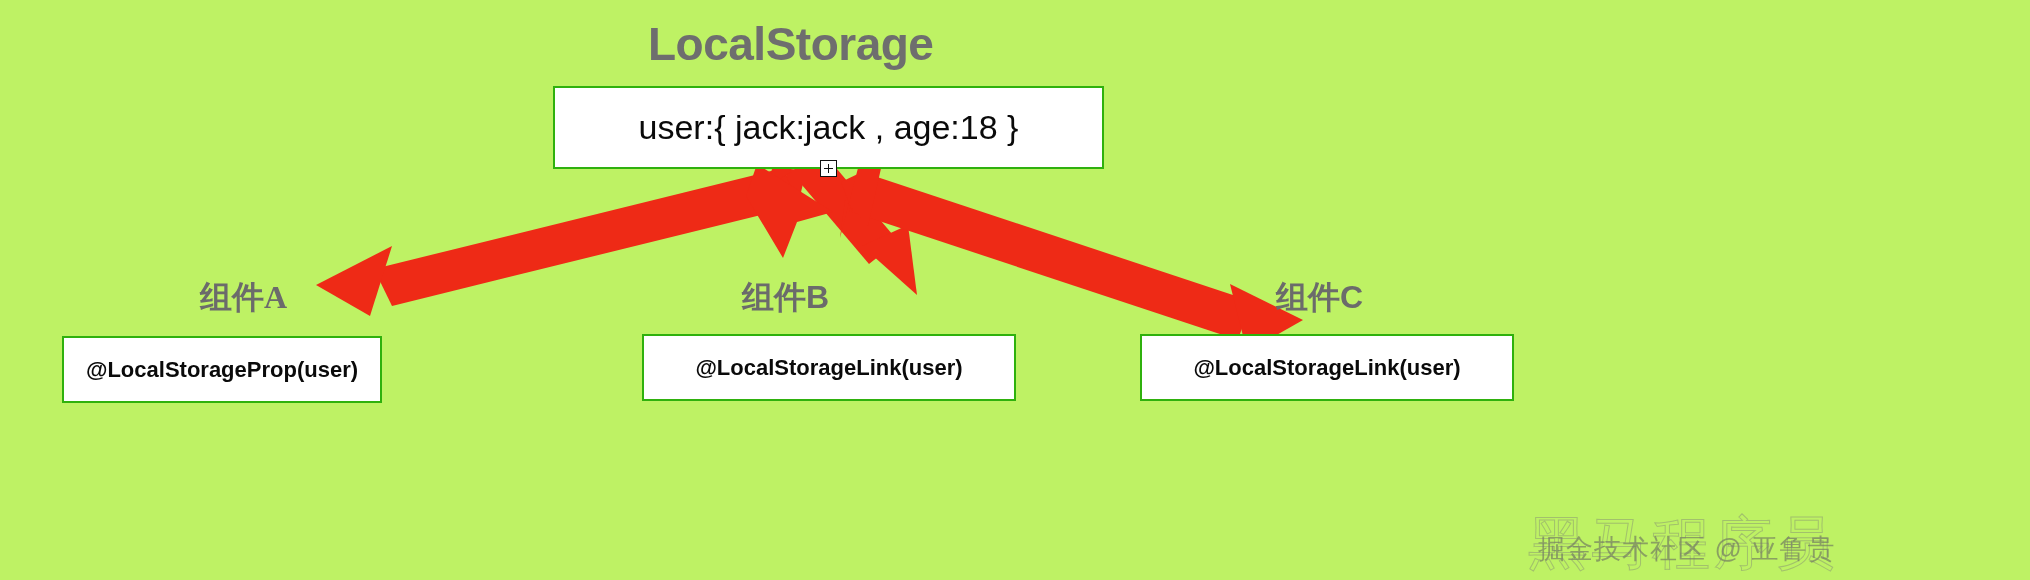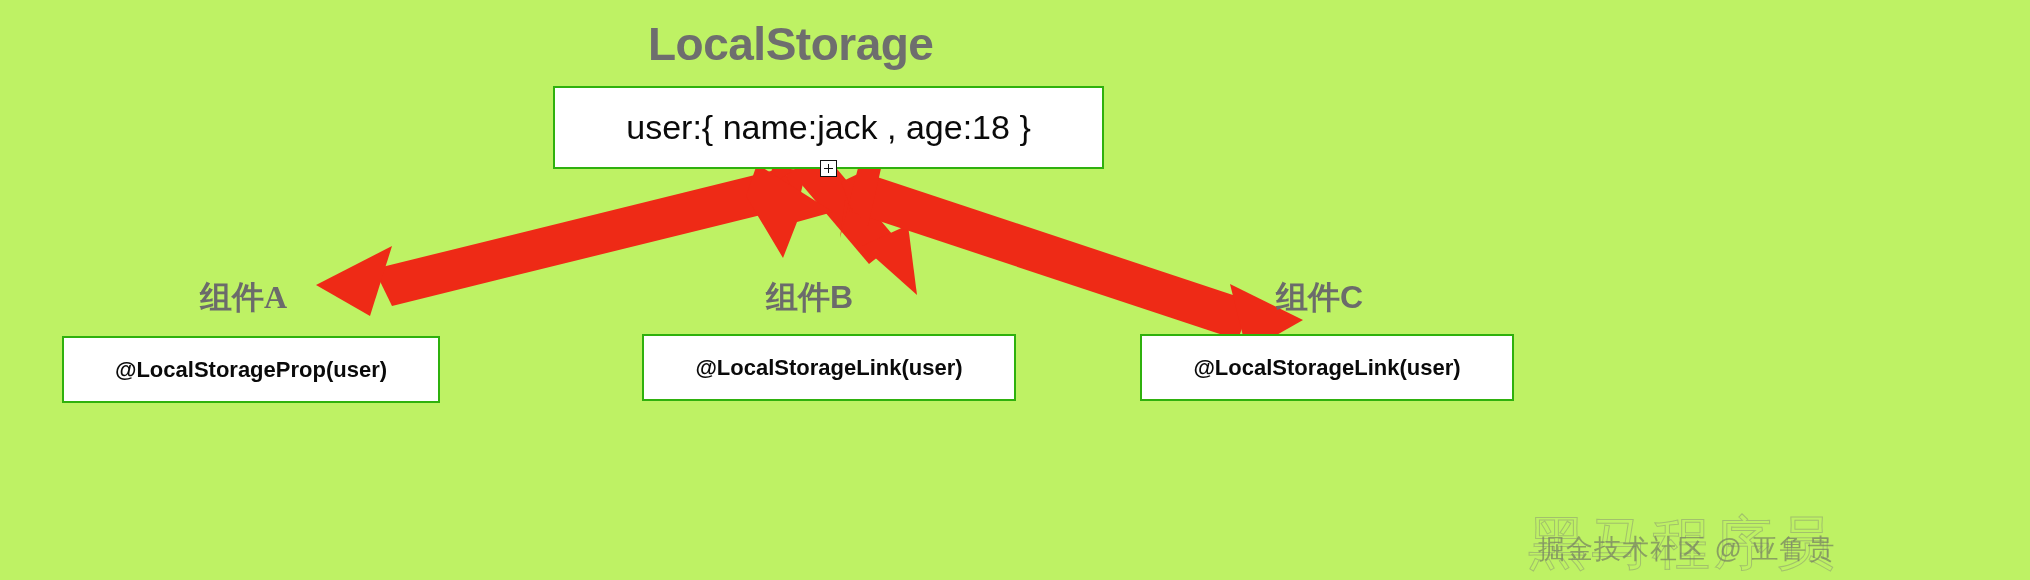--- a/index.html
+++ b/index.html
@@ -42,21 +42,21 @@
 
   .comp-title {
     position: absolute;
     font-weight: bold;
     color: #6b6b6b;
     font-size: 32px;
     line-height: 36px;
     white-space: nowrap;
   }
   #comp-a-title { left: 200px; top: 279px; font-family: Liberation Serif, serif; }
-  #comp-b-title { left: 766px; top: 279px; }
+  #comp-b-title { left: 742px; top: 279px; }
   #comp-c-title { left: 1276px; top: 279px; }
 
   .gbox {
     position: absolute;
     box-sizing: border-box;
     border: 2px solid #2fb10d;
     background: #ffffff;
     display: flex;
     align-items: center;
     justify-content: center;
@@ -66,21 +66,21 @@
     left: 553px;
     top: 86px;
     width: 551px;
     height: 83px;
     font-size: 34px;
     font-weight: 500;
   }
   #comp-a-box {
     left: 62px;
     top: 336px;
-    width: 378px;
+    width: 320px;
     height: 67px;
     font-size: 22px;
     font-weight: bold;
     text-align: right;
   }
   #comp-b-box {
     left: 642px;
     top: 334px;
     width: 374px;
     height: 67px;
@@ -180,21 +180,21 @@
     <g>
       <polygon points="757,164 833,212 797,222 783,258 746,196" fill="#ee2a16"></polygon>
     </g>
     <g>
       <polygon points="882,164 868,226 845,200 840,238 858,168" fill="#ee2a16"></polygon>
     </g>
   </svg>
 
   <div class="title" id="store-title">LocalStorage</div>
 
-  <div class="gbox" id="store-box">user:{ name:jack , age:18 }</div>
+  <div class="gbox" id="store-box">user:{ jack:jack , age:18 }</div>
 
   <div id="plus-marker">
     <span class="bar-h"></span>
     <span class="bar-v"></span>
   </div>
 
   <div class="comp-title" id="comp-a-title">组件A</div>
   <div class="gbox" id="comp-a-box">@LocalStorageProp(user)</div>
 
   <div class="comp-title" id="comp-b-title">组件B</div>

